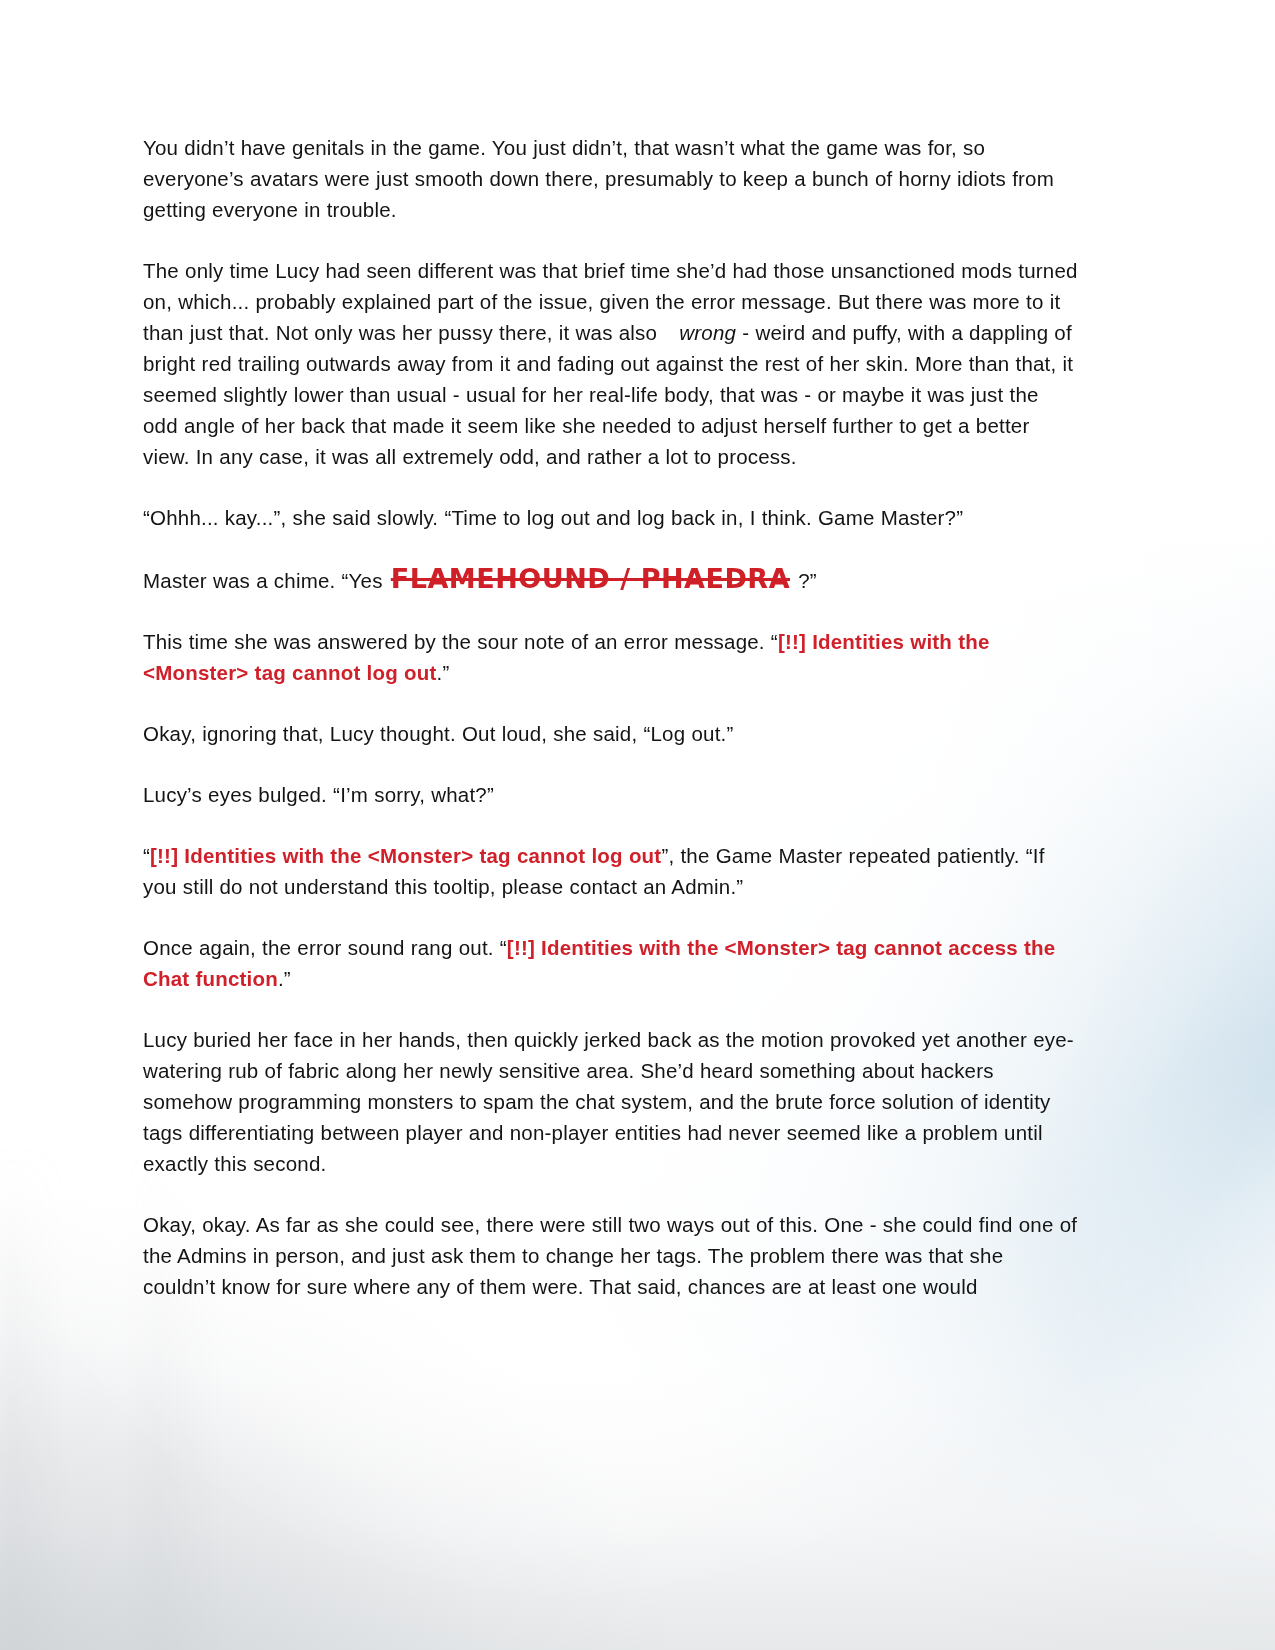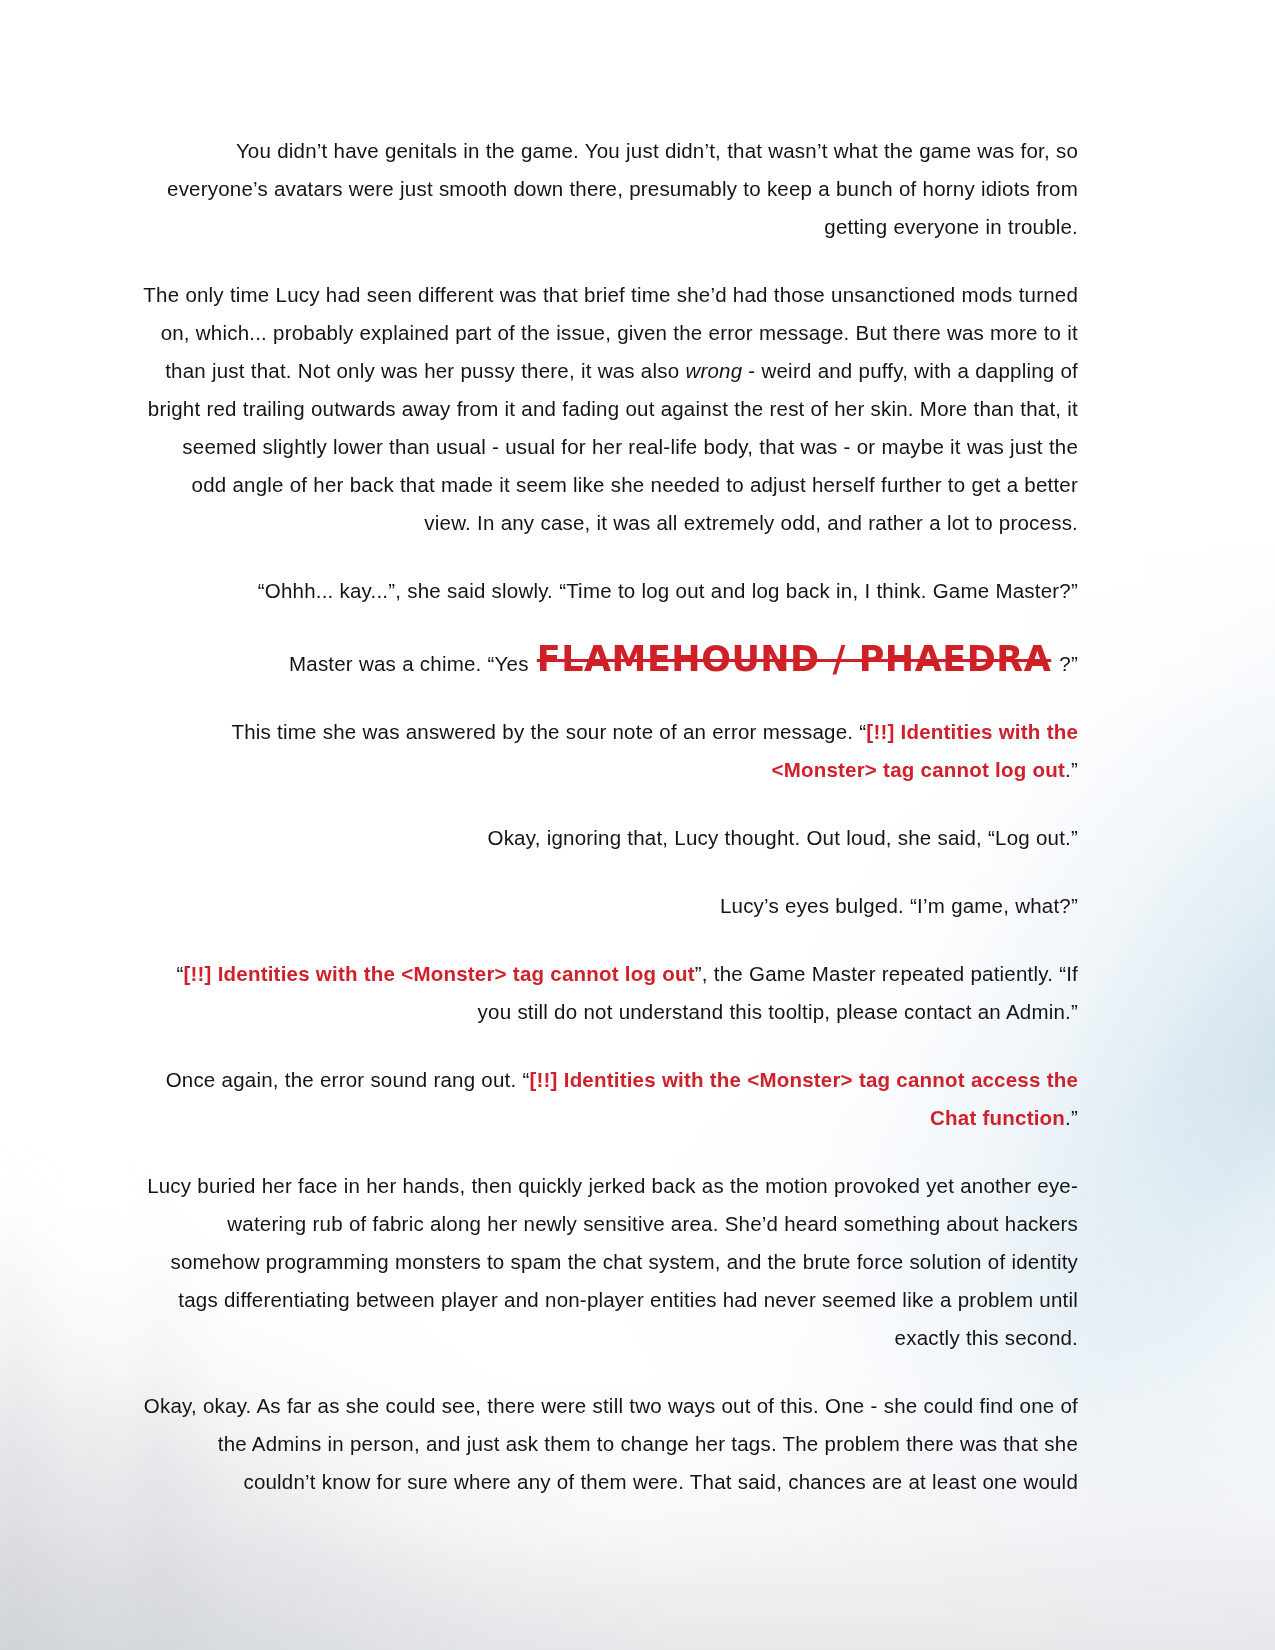--- a/index.html
+++ b/index.html
@@ -97,41 +97,41 @@
     z-index: 2;
     width: 935px;
     margin: 0 0 0 143px;
     padding-top: 132px;
     box-sizing: content-box;
   }
 
   .para {
     margin: 0 0 30px 0;
     font-size: 20.5px;
-    line-height: 38px;
+    line-height: 31px;
     color: #141414;
     letter-spacing: 0.01em;
     word-spacing: 0.01em;
-    text-align: right;
+    text-align: left;
   }
   .para:last-child { margin-bottom: 4px; }
 
-  .italic { font-style: italic; }
+  .italic { font-style: italic; margin-left: 16px; }
 
   
   .err {
     color: #d0202a;
     font-weight: 700;
   }
 
   
   .tag-name {
     color: #cf2027;
     font-weight: 700;
-    font-size: 35px;
+    font-size: 27px;
     letter-spacing: 0.5px;
     font-family: "DejaVu Sans", sans-serif;
     text-decoration: line-through;
     text-decoration-thickness: 2.5px;
     white-space: nowrap;
     padding: 0 2px;
   }
 </style>
 </head>
 <body>
@@ -165,21 +165,21 @@
 
   <p class="para">
     <span>This time she was answered by the sour note of an error message. “</span><span class="err">[!!] Identities with the &lt;Monster&gt; tag cannot log out</span><span>.”</span>
   </p>
 
   <p class="para">
     <span>Okay, ignoring that, Lucy thought. Out loud, she said, “Log out.”</span>
   </p>
 
   <p class="para">
-    <span>Lucy’s eyes bulged. “I’m game, what?”</span>
+    <span>Lucy’s eyes bulged. “I’m sorry, what?”</span>
   </p>
 
   <p class="para">
     <span>“</span><span class="err">[!!] Identities with the &lt;Monster&gt; tag cannot log out</span><span>”, the Game Master repeated patiently. “If you still do not understand this tooltip, please contact an Admin.”</span>
   </p>
 
 
   <p class="para">
     <span>Once again, the error sound rang out. “</span><span class="err">[!!] Identities with the &lt;Monster&gt; tag cannot access the Chat function</span><span>.”</span>
   </p>

